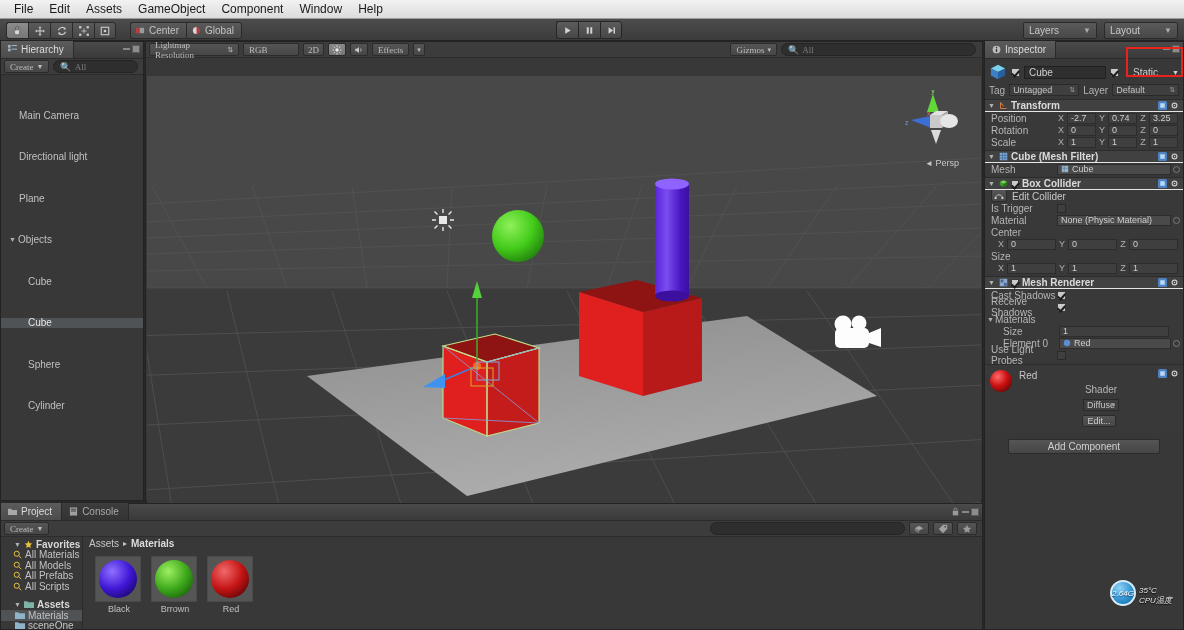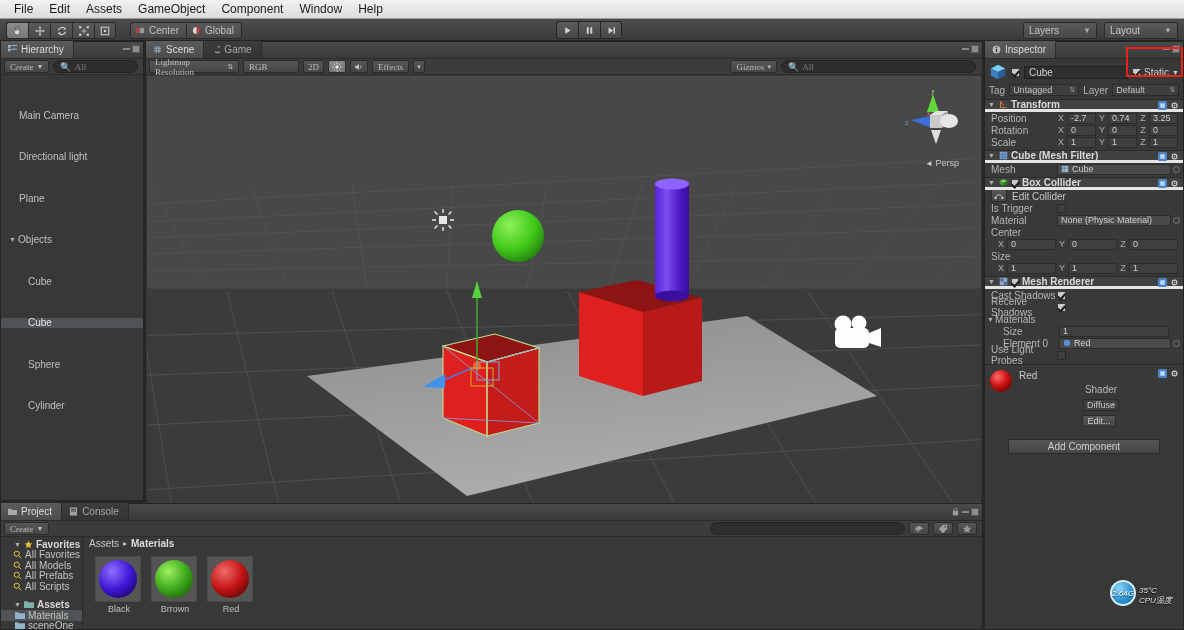--- a/index.html
+++ b/index.html
@@ -142,38 +142,38 @@
   .cb {
     width:9px; height:9px; background:#c9c9c9; border:1px solid #3b3b3b;
     position:relative; flex:none;
   }
   .cb.checked::after {
     content:""; position:absolute; left:1px; top:0px; width:3px; height:6px;
     border:solid #1c1c1c; border-width:0 2px 2px 0; transform:rotate(42deg);
   }
   .cb.off { background:#3f3f3f; border:1px solid #2a2a2a; }
   .static-box {
-    display:flex; align-items:center; gap:3px; font-size:10px; color:#d2d2d2;text-align:center;
+    display:flex; align-items:center; gap:14px; font-size:10px; color:#d2d2d2;text-align:center;
   }
   .row2 { display:flex; align-items:center; gap:4px; padding:1px 4px 3px 4px; font-size:10px;}
   .lbl-r { color:#b4b4b4; }
   .dropdown {
     height:12px; background:#3f3f3f; border:1px solid #2a2a2a;
     font-size:9px; color:#c5c5c5; display:flex; align-items:center;
     padding:0 3px; position:relative;
   }
   .dropdown .ar { position:absolute; right:3px; font-size:7px; color:#999; }
 
   .comp {
     border-top:1px solid #2c2c2c;
     background:#393939;
   }
   .comp-head {
     height:12px; display:flex; align-items:center; gap:3px;
-    padding-left:3px; background:#414141; border-bottom:3px solid #e5e5e5;
+    padding-left:3px; background:#414141; border-bottom:1px solid #e5e5e5;
     position:relative;
   }
   .comp-title { font-size:10px; color:#dadada; font-weight:bold; }
   .foldout { width:8px; color:#b0b0b0; font-size:7px; }
   .comp-icons { position:absolute; right:4px; top:1px; display:flex; gap:3px; align-items:center;}
   .ci { width:9px; height:9px; }
 
   .prow { height:12px; display:flex; align-items:center; font-size:10px; padding-left:6px; }
   .prow .pl { width:66px; color:#b6b6b6; flex:none; }
   .field {
@@ -384,38 +384,20 @@
       <div class="hrow" style="padding-left:27px;">
         <span>Sphere</span>
       </div>
       <div class="hrow" style="padding-left:27px;">
         <span>Cylinder</span>
       </div>
     </div>
   </div>
 
   <div class="panel" id="scene">
-    <div class="panel-tabs">
-      <div class="ptab active">
-        <svg width="9" height="9" viewBox="0 0 10 10">
-            <path d="M1 3.5h8M1 6.5h8M3.5 1v8M6.5 1v8" stroke="#9ab4c8" stroke-width="1"></path>
-          </svg>
-        <span>Scene</span>
-      </div>
-      <div class="ptab">
-        <svg width="9" height="9" viewBox="0 0 10 10">
-            <path d="M7.5 1.5a3.5 3.5 0 11-3 5.5" fill="none" stroke="#9a9a9a" stroke-width="1.3"></path>
-          </svg>
-        <span>Game</span>
-      </div>
-      <div class="tab-opts">
-        <span class="dot"></span>
-        <span class="sq"></span>
-      </div>
-    </div>
     <div class="panel-toolbar">
       <div class="mini-btn" style="width:90px; justify-content:space-between;">
         <span>Lightmap Resolution</span>
         <span style="font-size:7px;">⇅</span>
       </div>
       <div class="mini-btn" style="width:56px; gap:36px;">
         <span>RGB</span>
         <span style="font-size:7px;">⇅</span>
       </div>
       <div class="mini-btn" style="padding:0 4px;">
@@ -970,21 +952,21 @@
           <svg width="9" height="9" viewBox="0 0 12 12">
               <polygon points="6,1 7.5,4.3 11,4.7 8.4,7.1 9.1,10.6 6,8.9 2.9,10.6 3.6,7.1 1,4.7 4.5,4.3" fill="#e8c23a"></polygon>
             </svg>
           <span>Favorites</span>
         </div>
         <div class="frow" style="padding-left:12px;">
           <svg width="9" height="9" viewBox="0 0 12 12">
               <circle cx="5" cy="5" r="3.4" fill="none" stroke="#e8c23a" stroke-width="1.3"></circle>
               <path d="M7.6 7.6L11 11" stroke="#e8c23a" stroke-width="1.3"></path>
             </svg>
-          <span>All Favorites</span>
+          <span>All Materials</span>
         </div>
         <div class="frow" style="padding-left:12px;">
           <svg width="9" height="9" viewBox="0 0 12 12">
               <circle cx="5" cy="5" r="3.4" fill="none" stroke="#e8c23a" stroke-width="1.3"></circle>
               <path d="M7.6 7.6L11 11" stroke="#e8c23a" stroke-width="1.3"></path>
             </svg>
           <span>All Models</span>
         </div>
         <div class="frow" style="padding-left:12px;">
           <svg width="9" height="9" viewBox="0 0 12 12">

